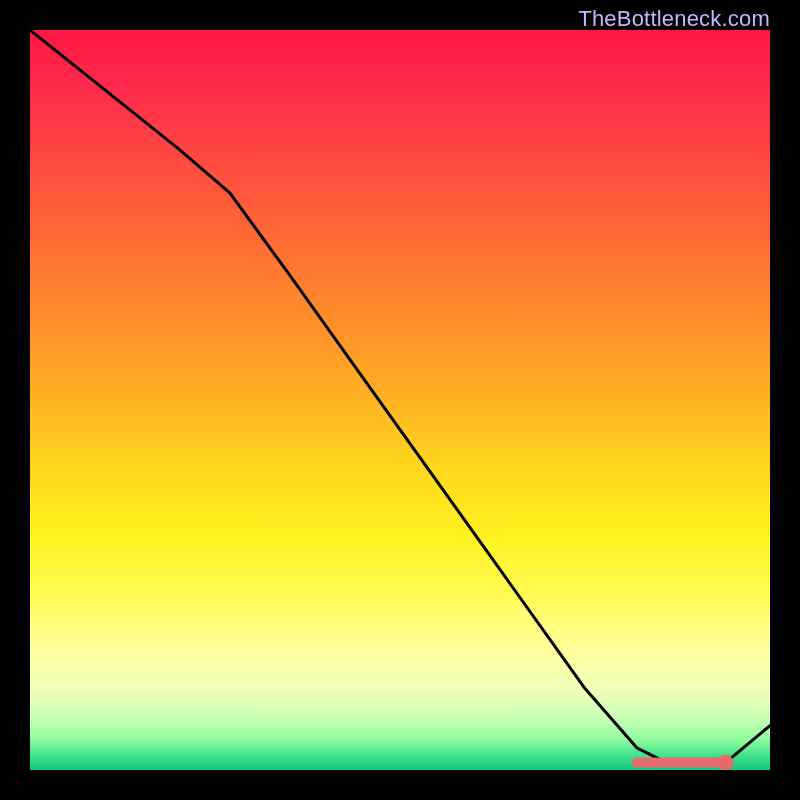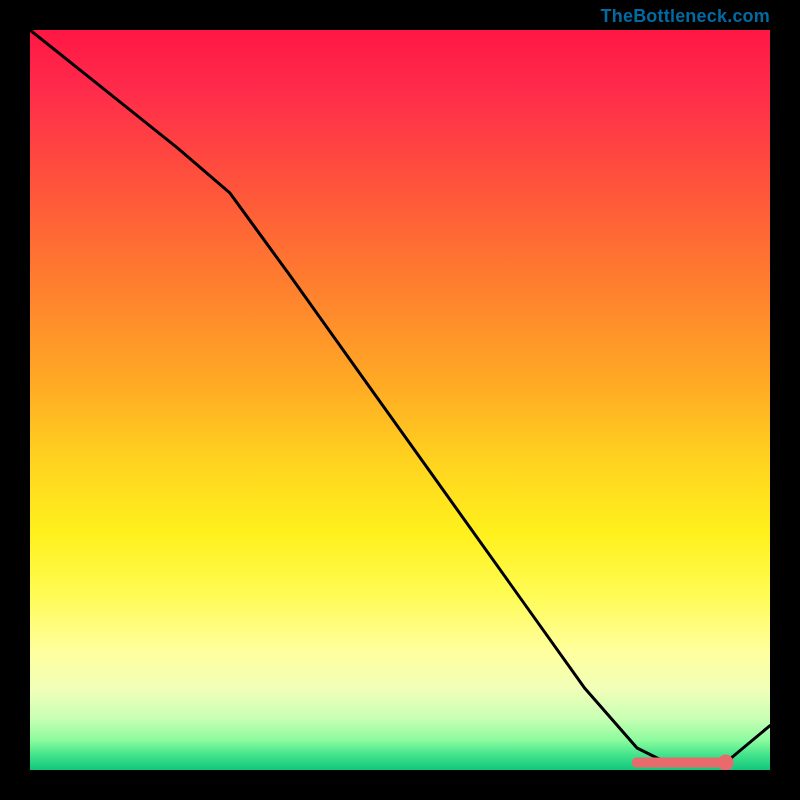--- a/index.html
+++ b/index.html
@@ -40,23 +40,23 @@
       #c9ffb5 93%,
       #8bfb9e 96%,
       #41e38c 98%,
       #12c77c 100%
     );
   }
   .watermark {
     position: absolute;
     top: 6px;
     right: 30px;
-    color: #0369a1;
-    font-size: 18px;
-    font-weight: 700;
+    color: #c4b5fd;
+    font-size: 22px;
+    font-weight: 400;
     letter-spacing: 0.2px;
     user-select: none;
   }
   svg.overlay {
     position: absolute;
     left: 0;
     top: 0;
     width: 740px;
     height: 740px;
   }

